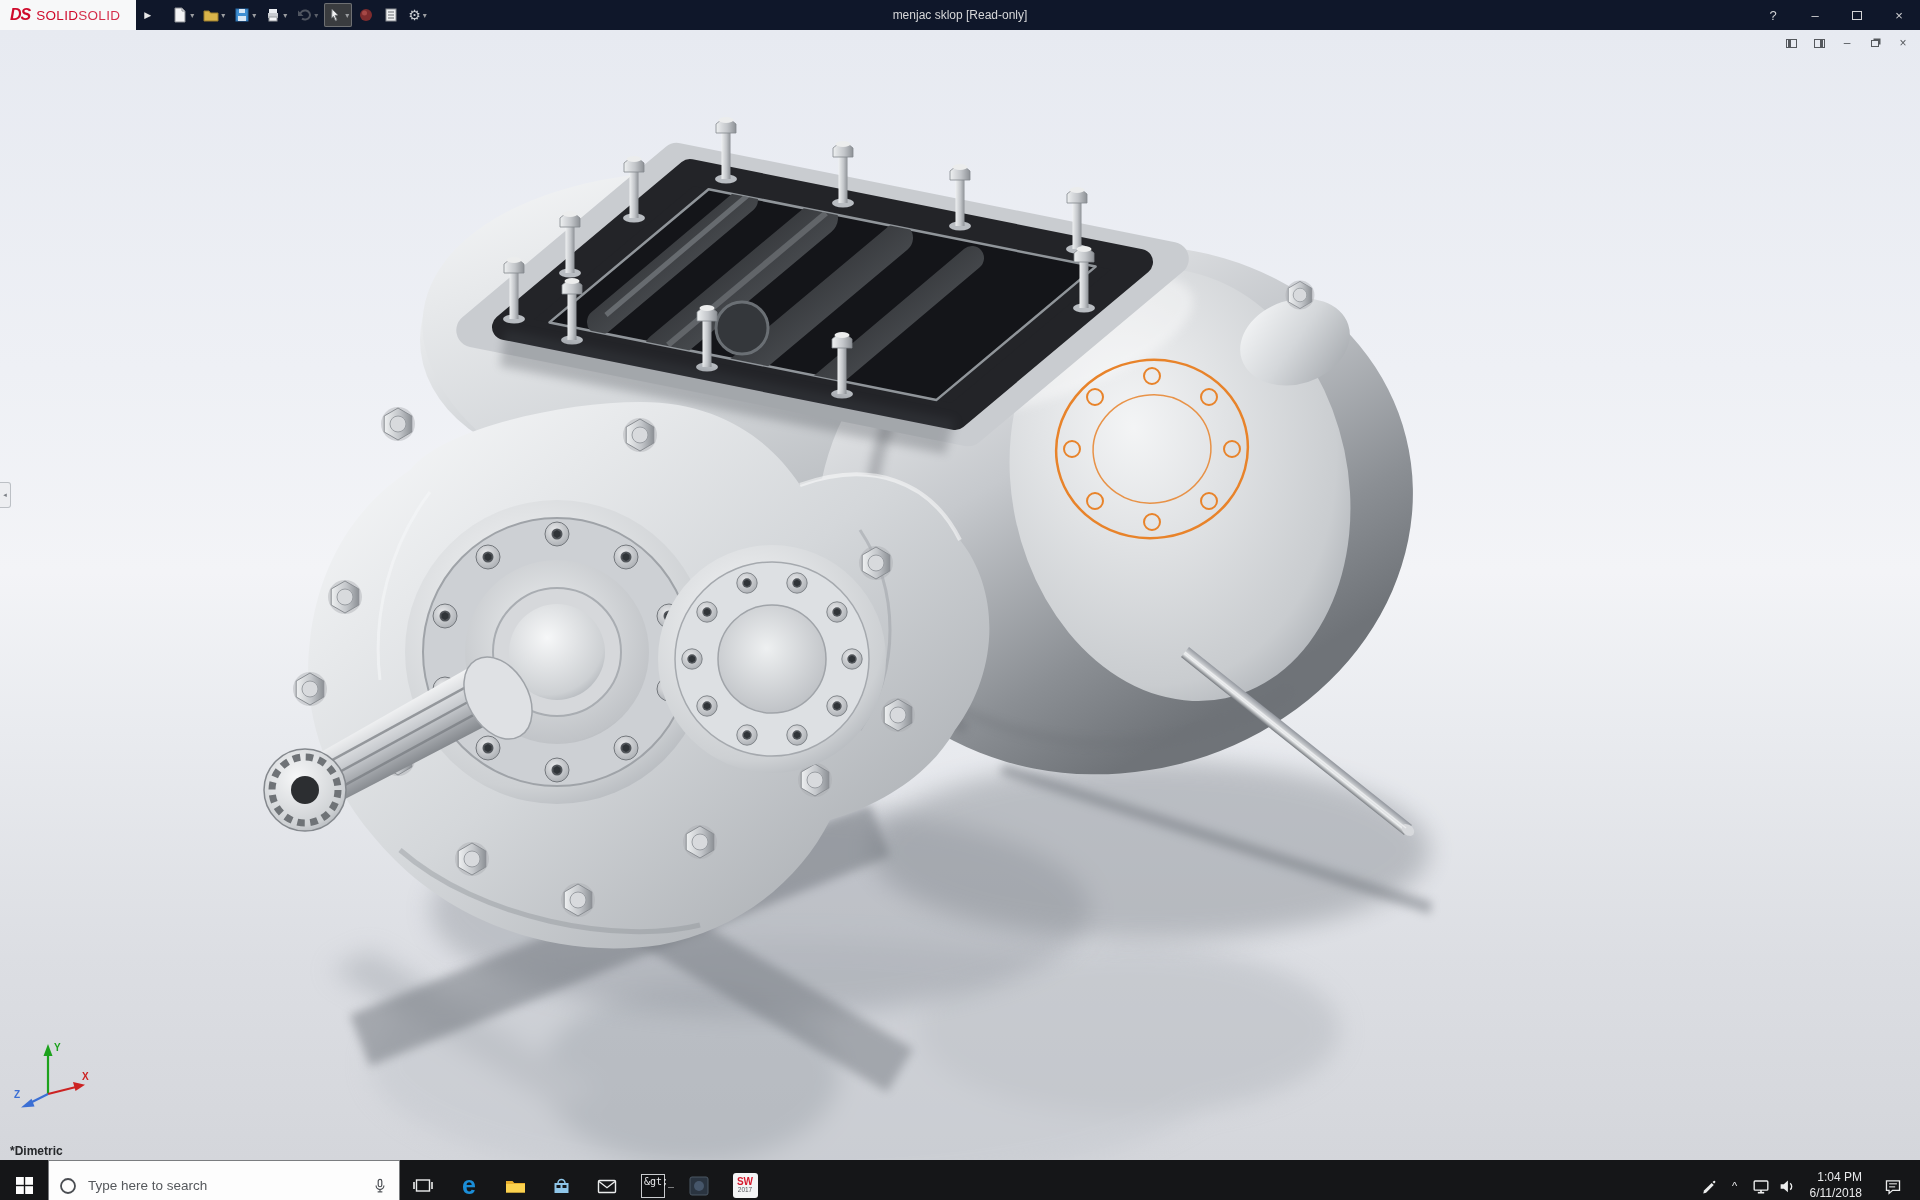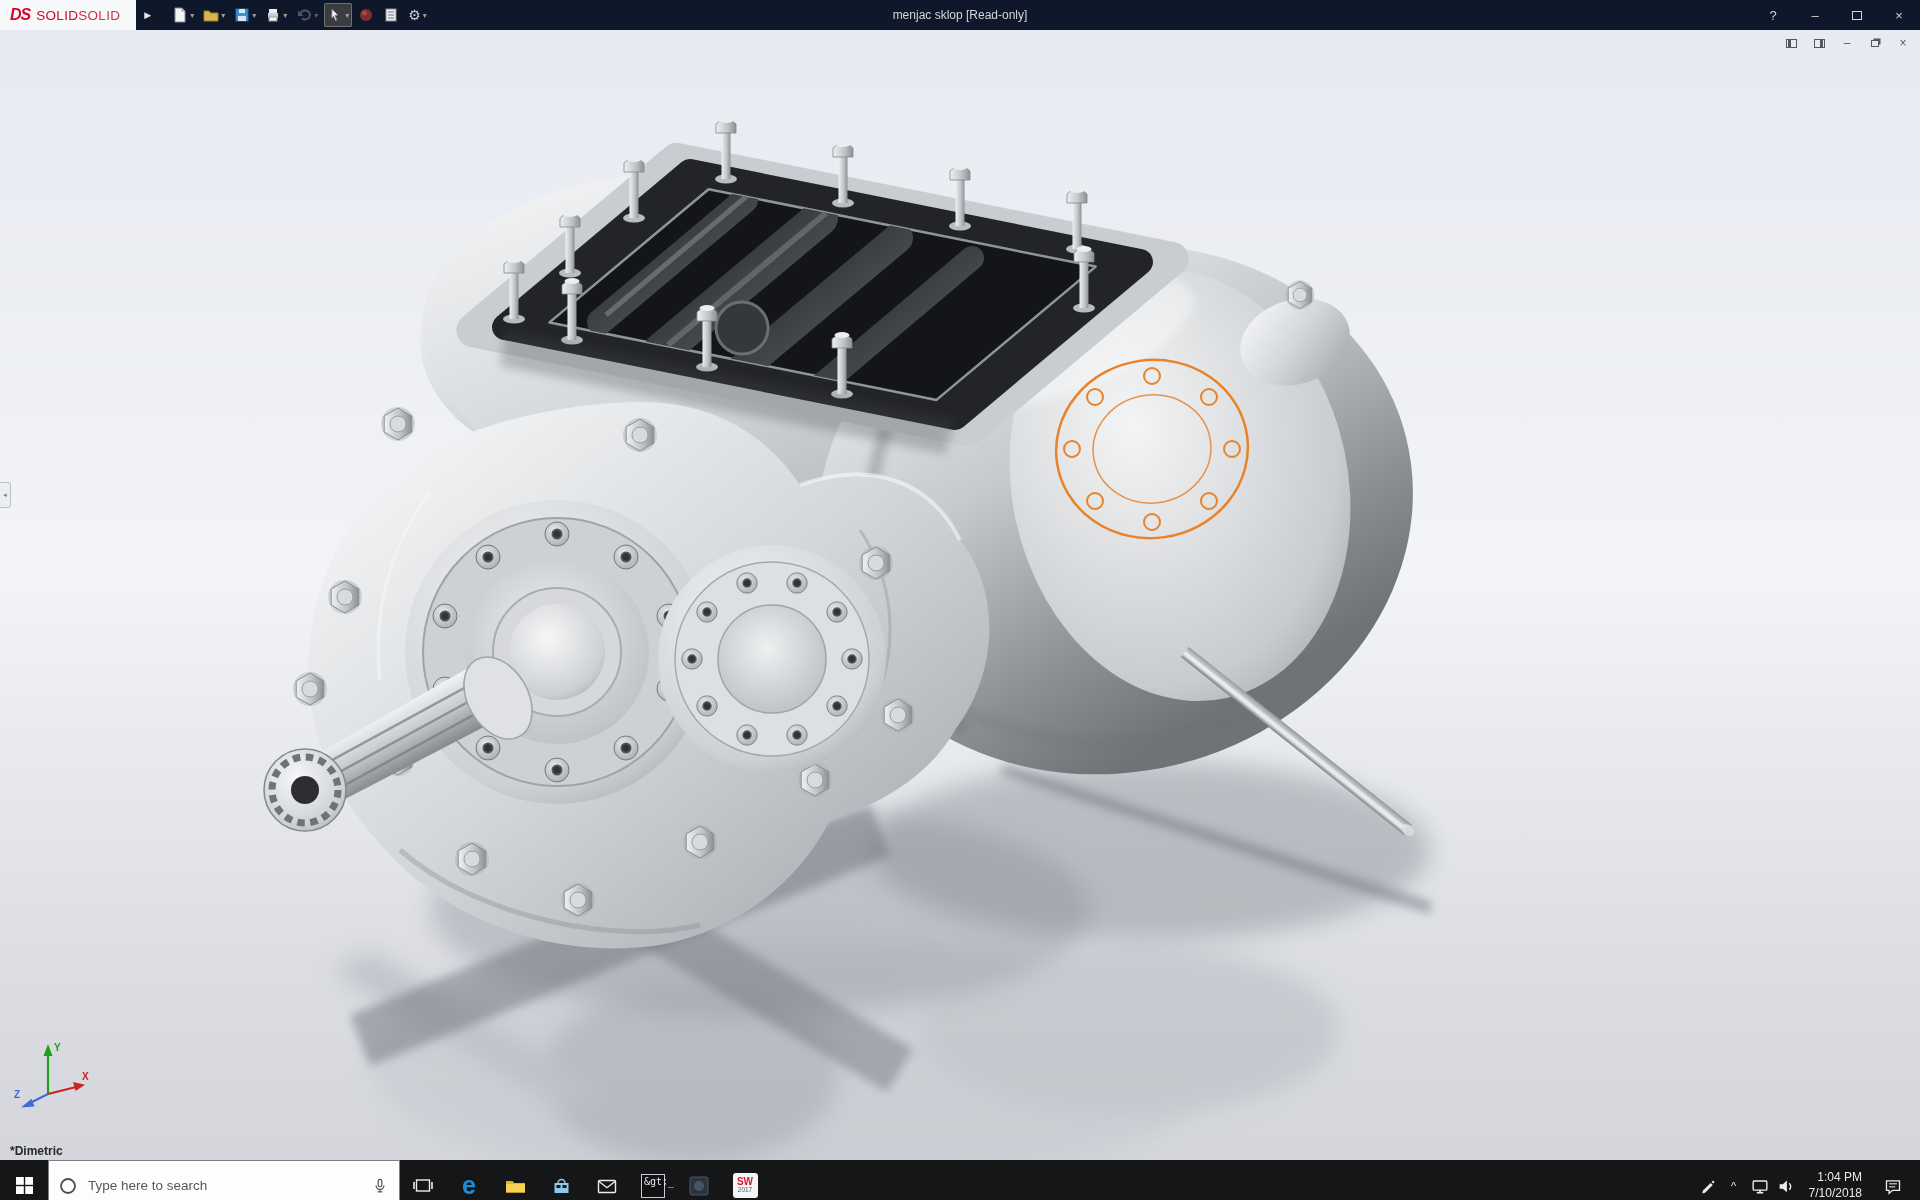--- a/index.html
+++ b/index.html
@@ -491,21 +491,21 @@
       </svg>
     </div>
     <div class="tray-btn">
       <svg width="20" height="20" viewBox="0 0 22 22">
         <polygon points="4,9 7.5,9 12,5 12,18 7.5,14 4,14" fill="#eceded"></polygon>
         <path d="M14.5,8 a4.5,4.5 0 0 1 0,7" stroke="#eceded" stroke-width="1.5" fill="none"></path>
       </svg>
     </div>
     <div class="clock">
       <div>1:04 PM</div>
-      <div>7/10/2018</div>
+      <div>6/11/2018</div>
     </div>
     <div class="action-center">
       <svg width="20" height="20" viewBox="0 0 23 23">
         <path d="M4,5.5 h15 v11 h-8 l-4,3.5 v-3.5 h-3 z" fill="none" stroke="#eceded" stroke-width="1.5"></path>
         <line x1="7" y1="9" x2="16" y2="9" stroke="#eceded" stroke-width="1.2"></line>
         <line x1="7" y1="12.5" x2="14" y2="12.5" stroke="#eceded" stroke-width="1.2"></line>
       </svg>
     </div>
     <div class="show-desktop"></div>
   </div>

